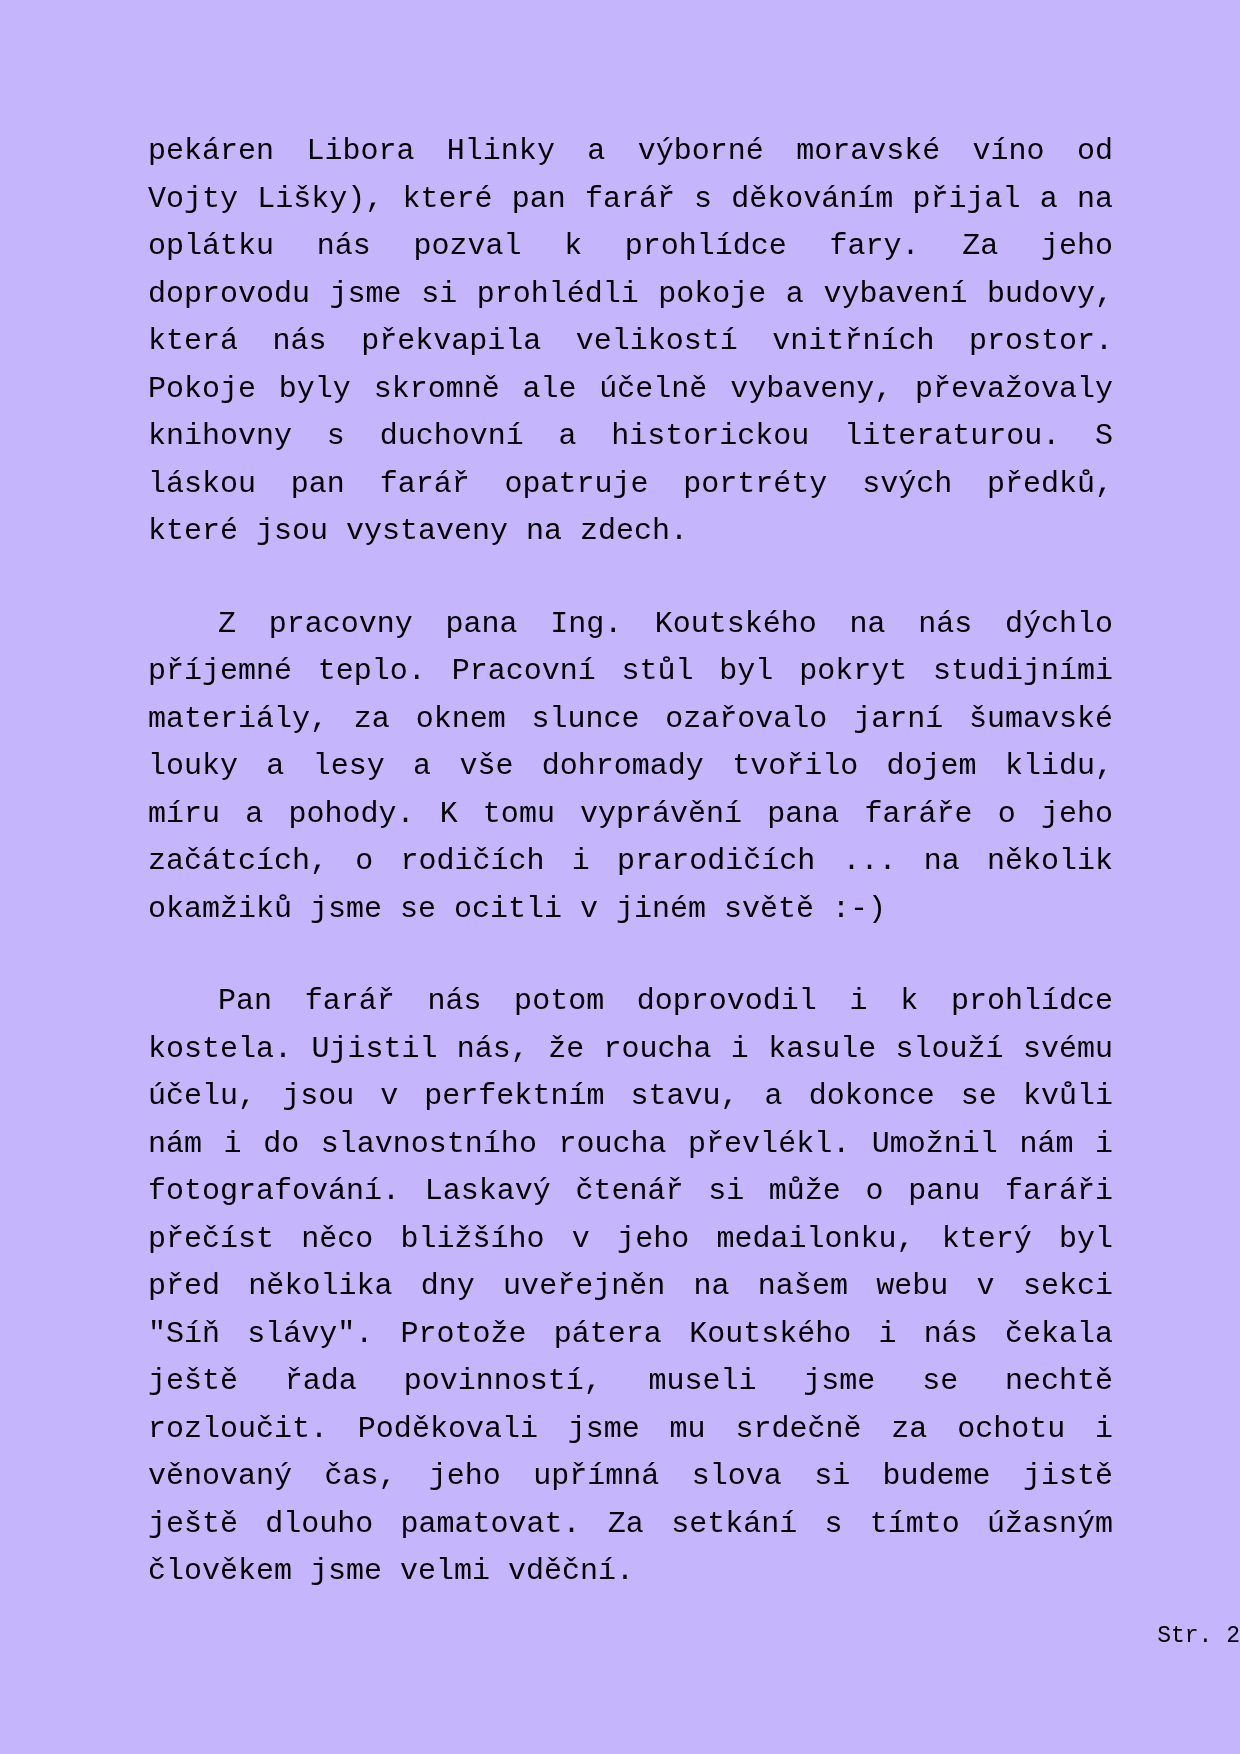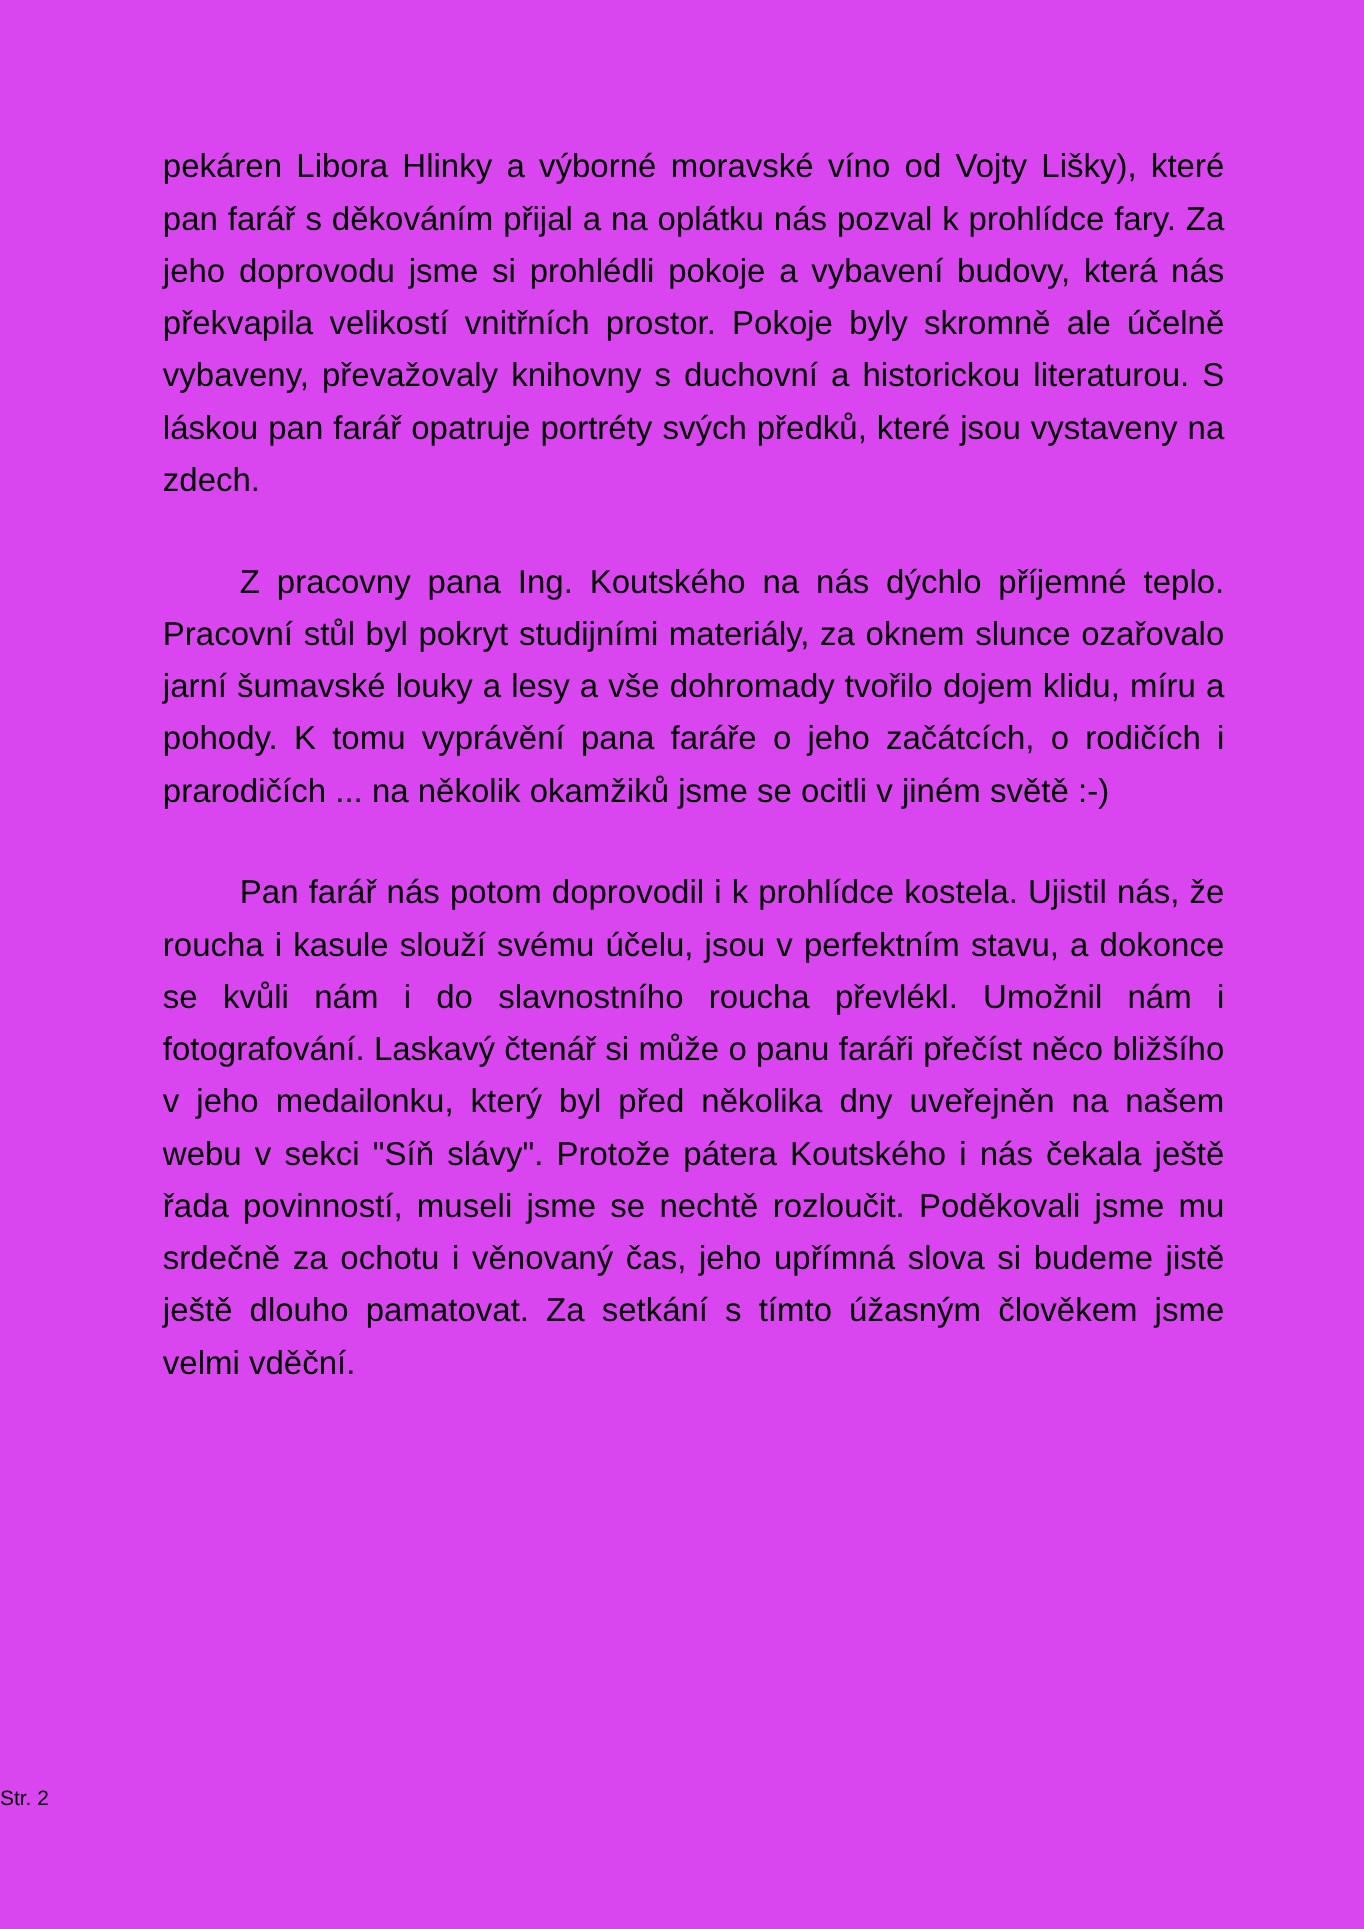--- a/index.html
+++ b/index.html
@@ -4,23 +4,23 @@
 <style>
   html, body {
     margin: 0;
     padding: 0;
     background: #ffffff;
   }
   .page {
     position: relative;
     width: 1240px;
     height: 1754px;
-    background: #d946ef;
+    background: #c4b5fd;
     overflow: hidden;
-    font-family: Liberation Sans, sans-serif;
+    font-family: Liberation Mono, monospace;
     color: #000000;
   }
   .content {
     position: absolute;
     left: 148px;
     top: 128px;
     width: 965px;
     font-size: 30px;
     line-height: 47.5px;
     text-align: justify;
@@ -30,22 +30,22 @@
   }
   .content p.indent {
     text-indent: 70px;
     margin-top: 45px;
   }
   .footer {
     position: absolute;
     left: 0;
     top: 1622px;
     width: 100%;
-    text-align: left;
-    font-size: 19px;
+    text-align: right;
+    font-size: 23px;
     line-height: 28px;
     color: #000000;
   }
 </style>
 </head>
 <body>
 
 <div class="page">
   <div class="content">
     <p>pekáren Libora Hlinky a výborné moravské víno od Vojty Lišky), které pan farář s děkováním přijal a na oplátku nás pozval k prohlídce fary. Za jeho doprovodu jsme si prohlédli pokoje a vybavení budovy, která nás překvapila velikostí vnitřních prostor. Pokoje byly skromně ale účelně vybaveny, převažovaly knihovny s duchovní a historickou literaturou. S láskou pan farář opatruje portréty svých předků, které jsou vystaveny na zdech.</p>

